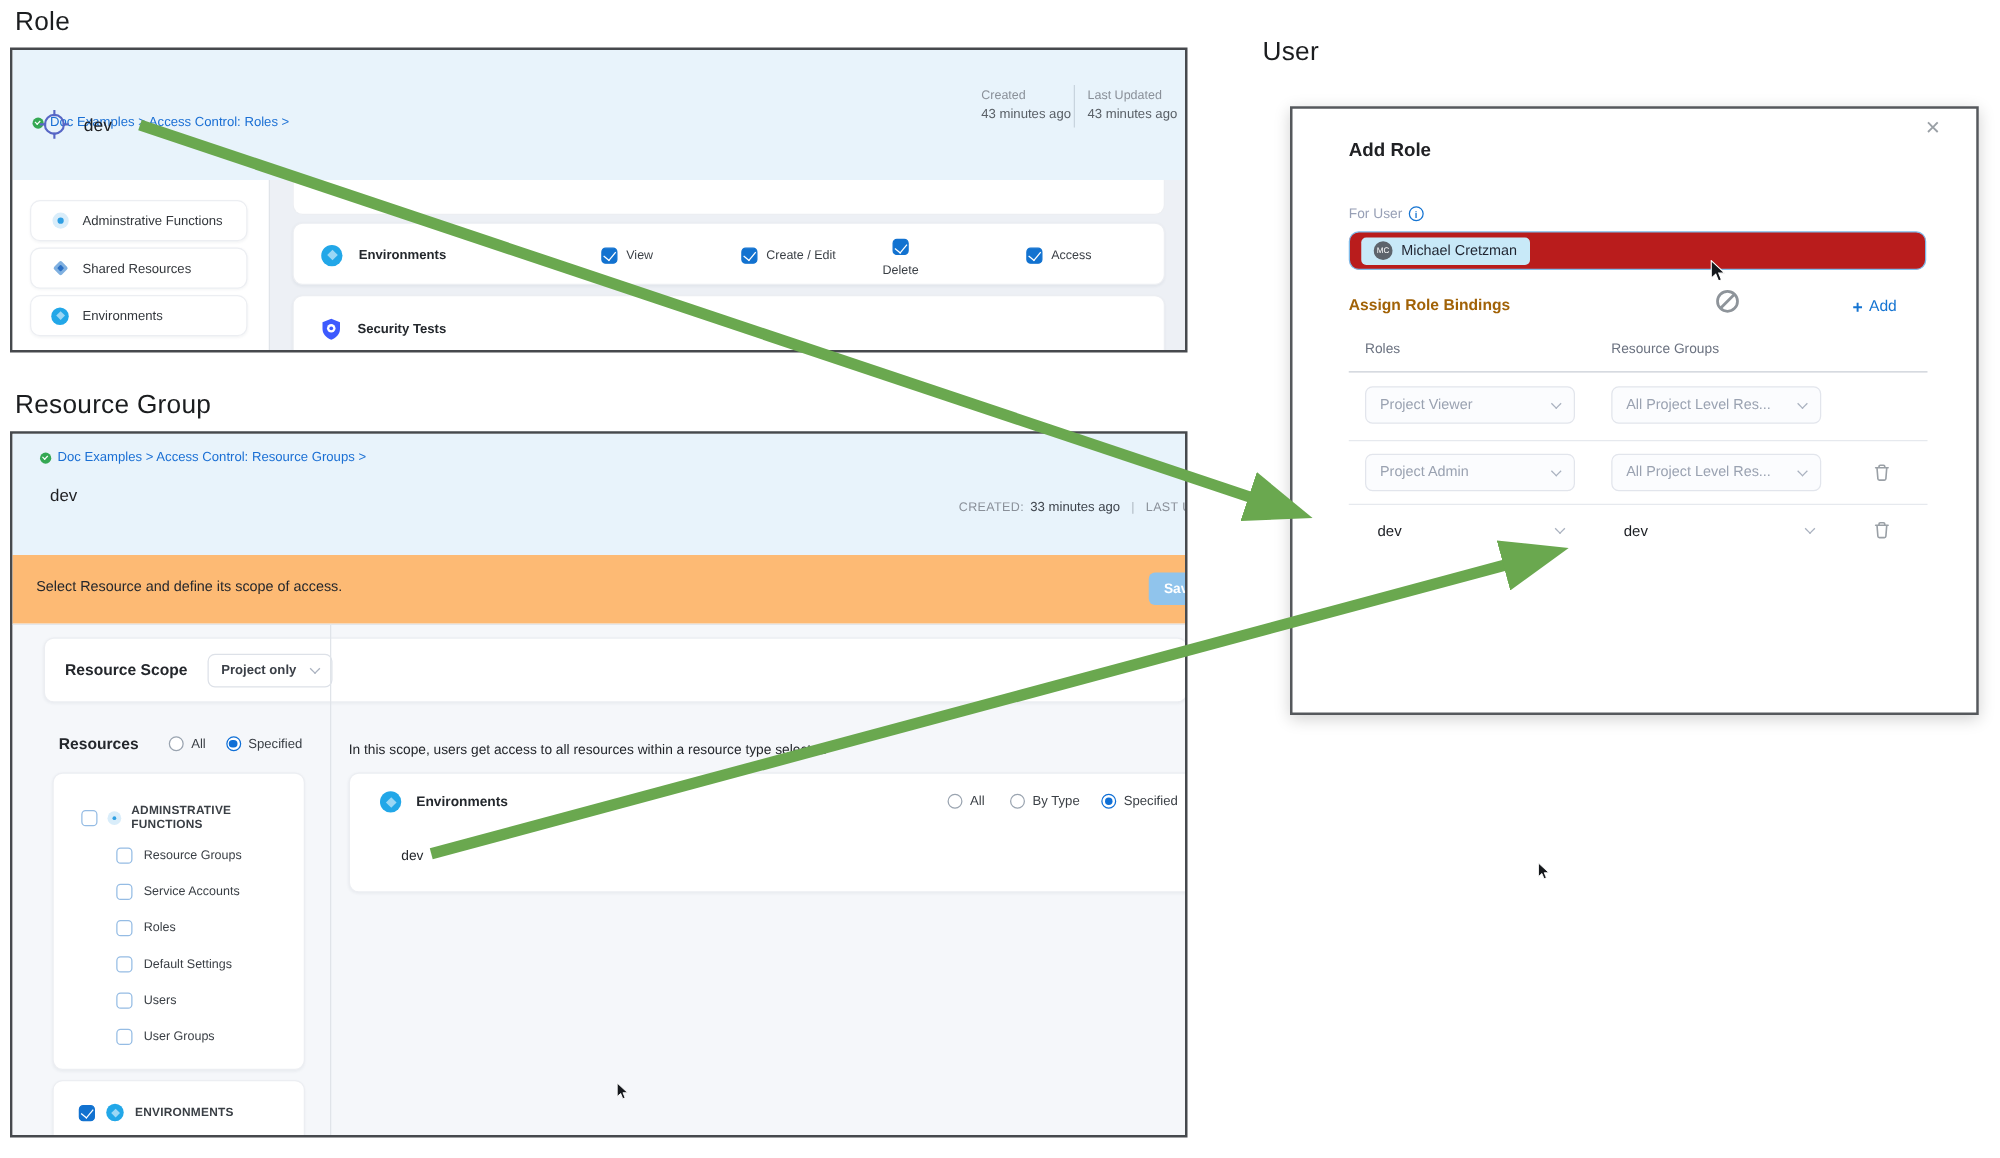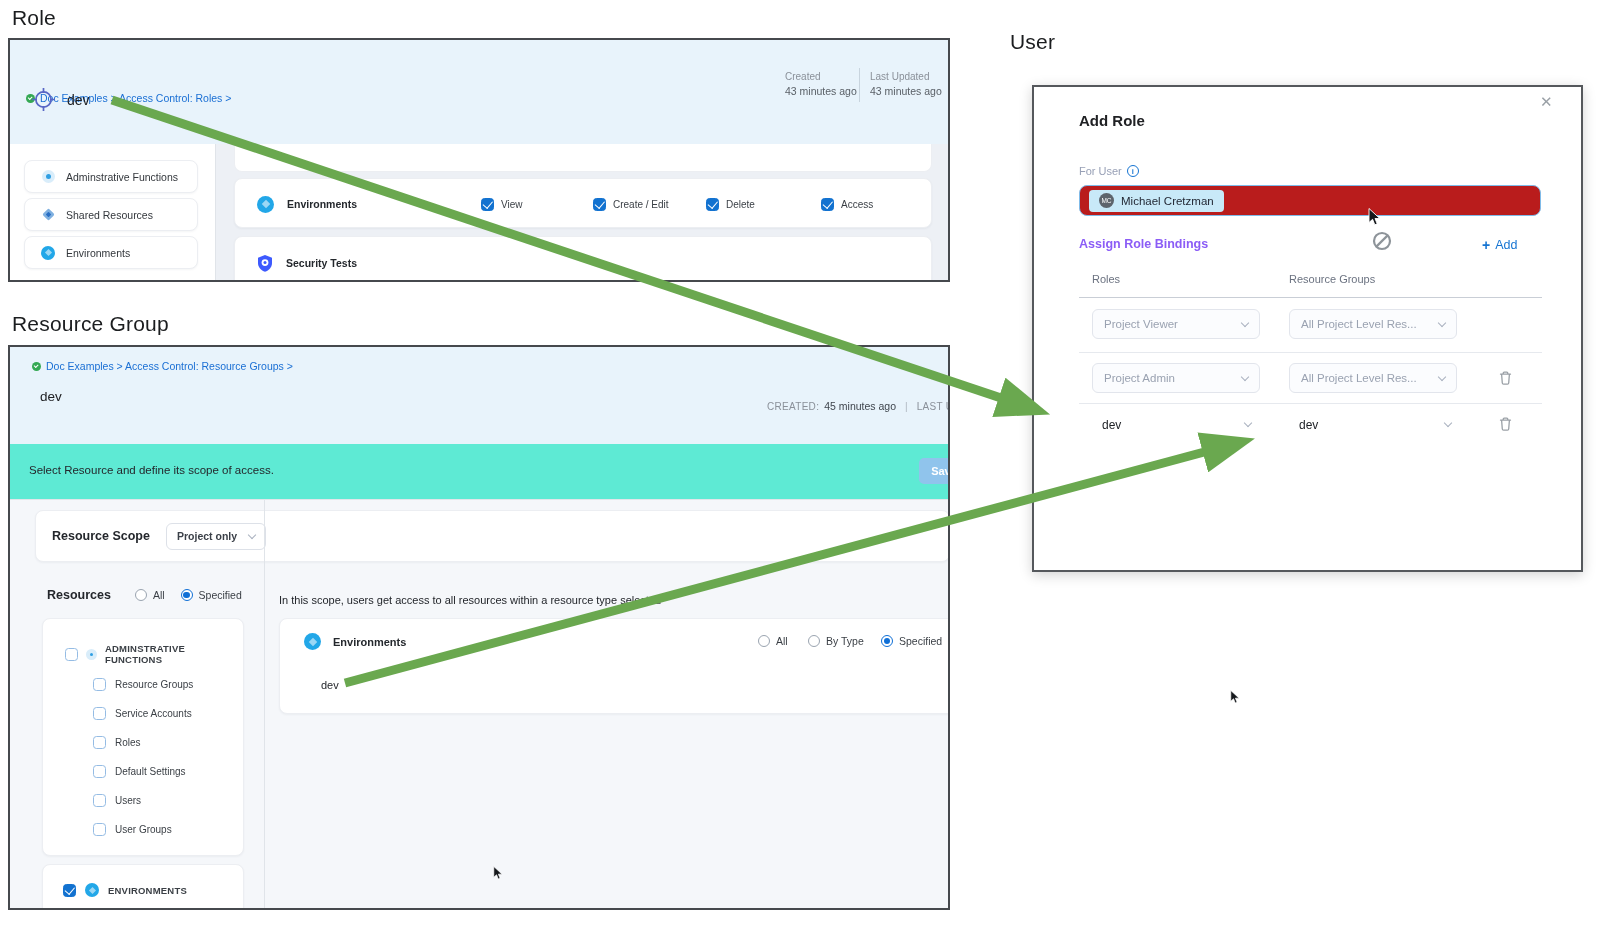--- a/index.html
+++ b/index.html
@@ -115,21 +115,21 @@
           <span style="font-size:10.5px; font-weight:700; color:#24282d;">Environments</span>
         </div>
         <div class="abs flex" style="left:246px; top:0; height:50px; gap:7px;">
           <span class="cb on"></span>
           <span style="font-size:10px; color:#3a3f45;">View</span>
         </div>
         <div class="abs flex" style="left:358px; top:0; height:50px; gap:7px;">
           <span class="cb on"></span>
           <span style="font-size:10px; color:#3a3f45;">Create / Edit</span>
         </div>
-        <div class="abs flex" style="left:471px; top:0; height:50px; gap:7px;">
+        <div class="abs flex" style="left:471px; top:12px; height:50px; gap:7px;flex-direction:column;">
           <span class="cb on"></span>
           <span style="font-size:10px; color:#3a3f45;">Delete</span>
         </div>
         <div class="abs flex" style="left:586px; top:0; height:50px; gap:7px;">
           <span class="cb on"></span>
           <span style="font-size:10px; color:#3a3f45;">Access</span>
         </div>
       </div>
 
       <div class="card" style="left:18px; top:92px; width:698px; height:56px; border-radius:8px 8px 0 0;">
@@ -151,27 +151,27 @@
 
   <div class="panel" style="left:8px; top:345px; width:942px; height:565px;">
     <div class="blue-hdr" style="height:97px;">
       <div class="abs flex" style="left:22px; top:13px;">
         <span class="green-dot"></span>
         <span class="crumb">Doc Examples &gt; Access Control: Resource Groups &gt;</span>
       </div>
       <div class="abs" style="left:30px; top:42px; font-size:13.5px; color:#202124; font-weight:500;">dev</div>
       <div class="abs flex" style="left:757px; top:53px; white-space:nowrap; gap:5px;justify-content:space-between;">
         <span class="meta-label" style="letter-spacing:.3px;">CREATED:</span>
-        <span style="font-size:10.5px; color:#3f454d;">45 minutes ago</span>
+        <span style="font-size:10.5px; color:#3f454d;">33 minutes ago</span>
         <span style="color:#aeb7c0; font-size:10px; margin:0 4px;">|</span>
         <span class="meta-label" style="letter-spacing:.3px;">LAST UPD</span>
       </div>
     </div>
 
-    <div class="abs" style="left:0; top:97px; width:942px; height:55px; background:#5eead4;">
+    <div class="abs" style="left:0; top:97px; width:942px; height:55px; background:#fdba74;">
       <div class="abs" style="left:19px; top:20px; font-size:11.5px; color:#24272c;">Select Resource and define its scope of access.</div>
       <div class="abs flex" style="left:909px; top:14px; width:50px; height:26px; background:#90c4ec; border-radius:5px; color:#fff; font-size:11px; font-weight:700; justify-content:center;">Save</div>
     </div>
 
     <div class="abs" style="left:0; top:152px; width:942px; height:413px; background:#f5f7fa; border-top:1px solid #e3e6ea;">
 
       <div class="card flex" style="left:25px; top:10px; width:915px; height:52px; gap:0;">
         <span style="margin-left:16px; font-size:12.5px; font-weight:700; color:#24272c;">Resource Scope</span>
         <span class="flex" style="margin-left:16px; height:27px; border:1px solid #dde1e8; border-radius:6px; padding:0 10px; gap:12px; background:#fff;">
           <span style="font-size:10.5px; font-weight:600; color:#3b4048;text-align:center;">Project only</span>
@@ -269,21 +269,21 @@
       <span class="flex" style="width:12px; height:12px; border:1.2px solid #1574d2; border-radius:50%; color:#1574d2; font-size:7.5px; justify-content:center; font-weight:700;">i</span>
     </div>
 
     <div class="abs flex" style="left:45px; top:98px; width:462px; height:31px; border:1.5px solid #7fbbe9; border-radius:8px; background:#b91c1c; padding-left:9px;">
       <span class="flex" style="height:22px; background:#c8e9f8; border-radius:4px; padding:0 10px; gap:7px;">
         <span class="flex" style="width:15px; height:15px; border-radius:50%; background:#5d646c; color:#fff; font-size:6.5px; justify-content:center;">MC</span>
         <span style="font-size:11.5px; color:#1f2430;">Michael Cretzman</span>
       </span>
     </div>
 
-    <div class="abs" style="left:45px; top:150px; font-size:12.5px; font-weight:700; color:#8b5cf6;">Assign Role Bindings</div>
+    <div class="abs" style="left:45px; top:150px; font-size:12.5px; font-weight:700; color:#a16207;">Assign Role Bindings</div>
     <div class="abs flex" style="left:448px; top:150px; gap:5px; cursor:pointer;">
       <span style="font-size:14px; font-weight:700; color:#1574d2;">+</span>
       <span style="font-size:12.5px; color:#1574d2;">Add</span>
     </div>
 
     <div class="abs" style="left:58px; top:186px; font-size:11px; color:#6b7280;">Roles</div>
     <div class="abs" style="left:255px; top:186px; font-size:11px; color:#6b7280;">Resource Groups</div>
 
     <div class="divider-h" style="left:45px; top:210px; width:463px; background:#c9ced6;"></div>
 

